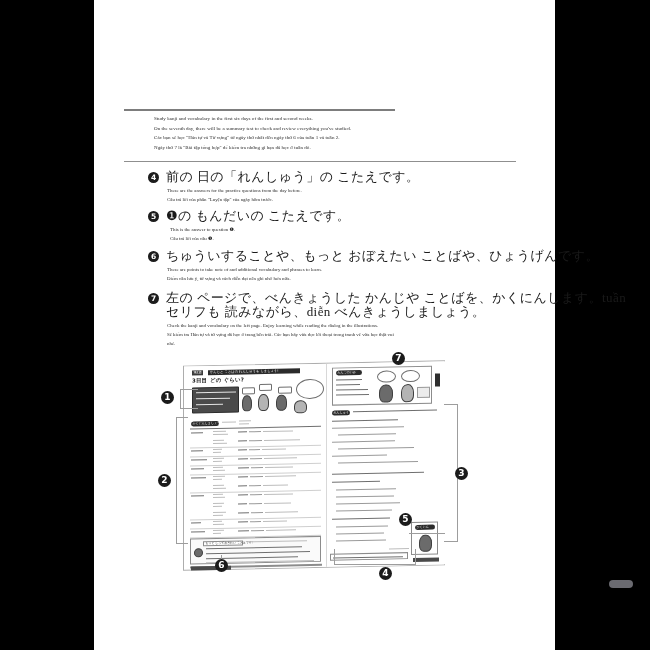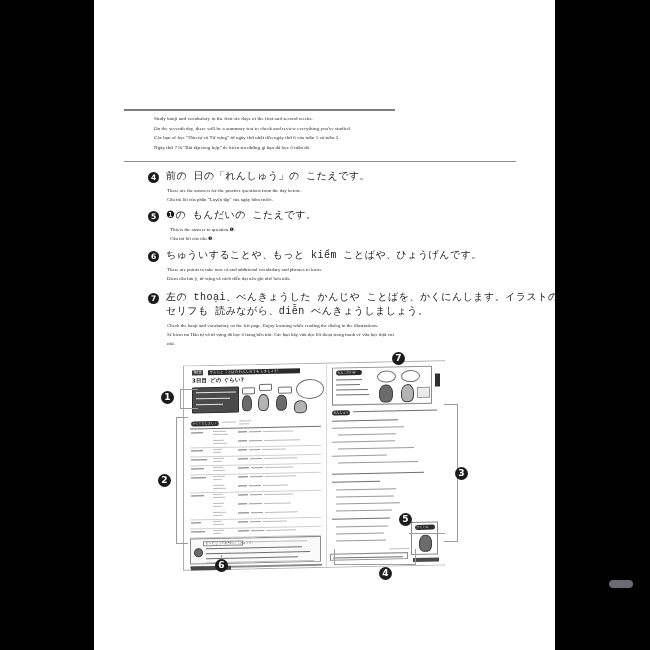--- a/index.html
+++ b/index.html
@@ -50,22 +50,22 @@
     background: #1c1c1c;
     color: #fff;
     font-family: "DejaVu Sans", sans-serif;
     font-size: 7.5px;
     font-weight: bold;
     line-height: 11px;
     text-align: center;
   }
   .jp {
     position: absolute;
-    font-family: Liberation Mono, monospace;
-    font-size: 10px;
+    font-family: Liberation Serif, serif;
+    font-size: 13px;
     line-height: 12px;
     color: #1a1a1a;
     letter-spacing: .45px;
     white-space: nowrap;
     text-align: center;
   }
   .en, .vi {
     position: absolute;
     font-size: 4.9px;
     line-height: 7.6px;
@@ -221,28 +221,28 @@
 
   <div class="item">
     <div class="bullet" style="left:148px; top:211px;">5</div>
     <div class="jp" style="left:166px; top:210px;">❶の もんだいの こたえです。</div>
     <div class="en" style="left:170px; top:226px;">This is the answer to question ❶.</div>
     <div class="vi" style="left:170px; top:235px;">Câu trả lời của câu ❶.</div>
   </div>
 
   <div class="item">
     <div class="bullet" style="left:148px; top:251px;">6</div>
-    <div class="jp" style="left:166px; top:250px;">ちゅういすることや、もっと kiểm ことばや、ひょうげんです。</div>
+    <div class="jp" style="left:166px; top:250px;">ちゅういすることや、もっと おぼえたい ことばや、ひょうげんです。</div>
     <div class="en" style="left:167px; top:266px;">These are points to take note of and additional vocabulary and phrases to learn.</div>
     <div class="vi" style="left:167px; top:275px;">Điểm cần lưu ý, từ vựng và cách diễn đạt nên ghi nhớ hơn nữa.</div>
   </div>
 
   <div class="item">
     <div class="bullet" style="left:148px; top:293px;">7</div>
-    <div class="jp" style="left:166px; top:292px;">左の thoại、べんきょうした かんじや ことばを、かくにんします。イラストの</div>
+    <div class="jp" style="left:166px; top:292px;">左の ページで、べんきょうした かんじや ことばを、かくにんします。tuần</div>
     <div class="jp" style="left:166px; top:306px;">セリフも 読みながら、diễn べんきょうしましょう。</div>
     <div class="en" style="left:167px; top:322px;">Check the kanji and vocabulary on the left page. Enjoy learning while reading the dialog in the illustrations.</div>
     <div class="vi" style="left:167px; top:331px;">Sẽ kiểm tra Hán tự và từ vựng đã học ở trang bên trái. Các bạn hãy vừa đọc lời thoại trong tranh vẽ vừa học thật vui</div>
     <div class="vi" style="left:167px; top:340px;">nhé.</div>
   </div>
 
   <div class="spread">
 
     <div class="bookpage left">
 

